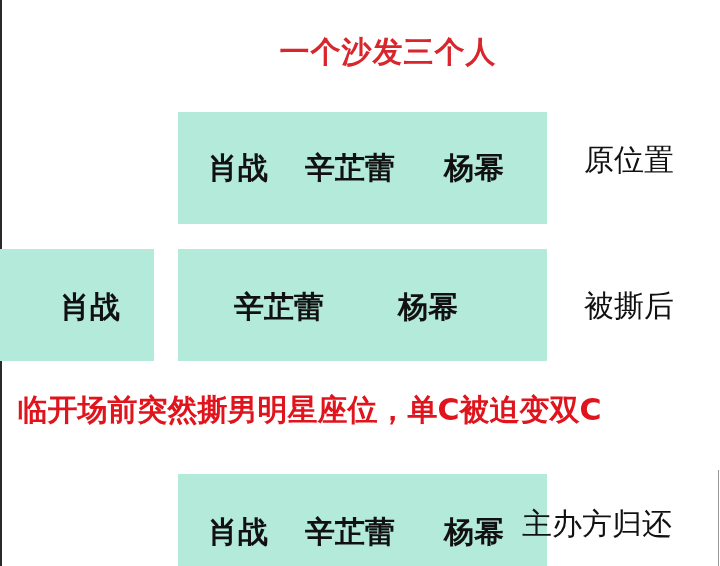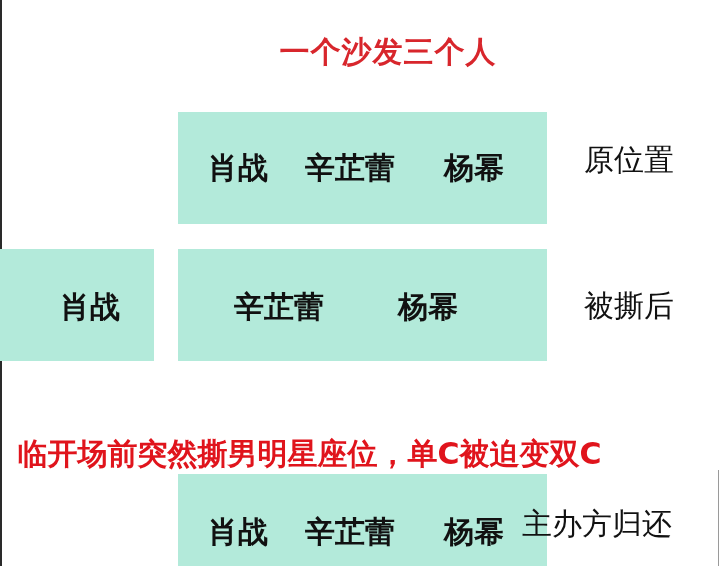--- a/index.html
+++ b/index.html
@@ -15,21 +15,21 @@
     color: #d8262c; font-size: 30px; font-weight: bold; letter-spacing: 1px; padding-left: 28px;
   }
   .box {
     position: absolute; background: #b3eada;
     display: flex; align-items: center;
   }
   .name { position: absolute; font-size: 30px; font-weight: bold; color: #111; white-space: nowrap; }
   .label { position: absolute; font-size: 30px; font-weight: normal; color: #111; white-space: nowrap; }
   .caption {
     position: absolute; left: 0; width: 619px; top: 390px; text-align: center;
-    color: #e0141c; font-size: 30px; font-weight: bold; letter-spacing: 0px; margin-top: 44px;
+    color: #e0141c; font-size: 30px; font-weight: bold; letter-spacing: 0px;
   }
 </style>
 </head>
 <body>
 
 <div class="edge-left"></div>
 <div class="edge-right"></div>
 
 <div class="title">一个沙发三个人</div>
 

